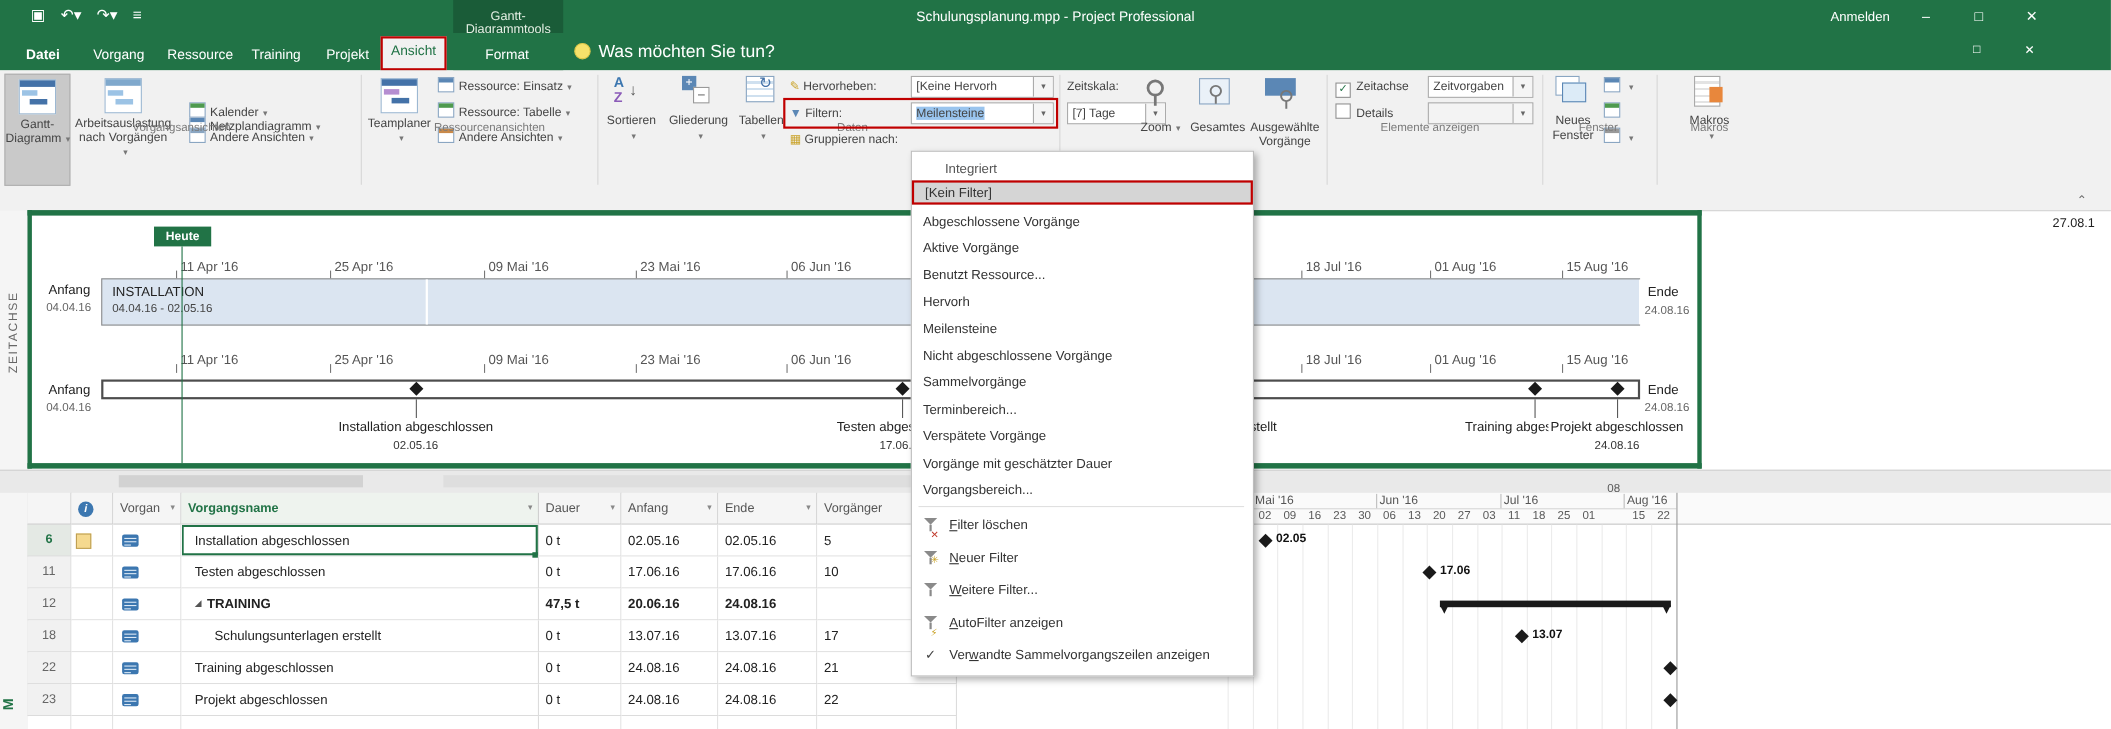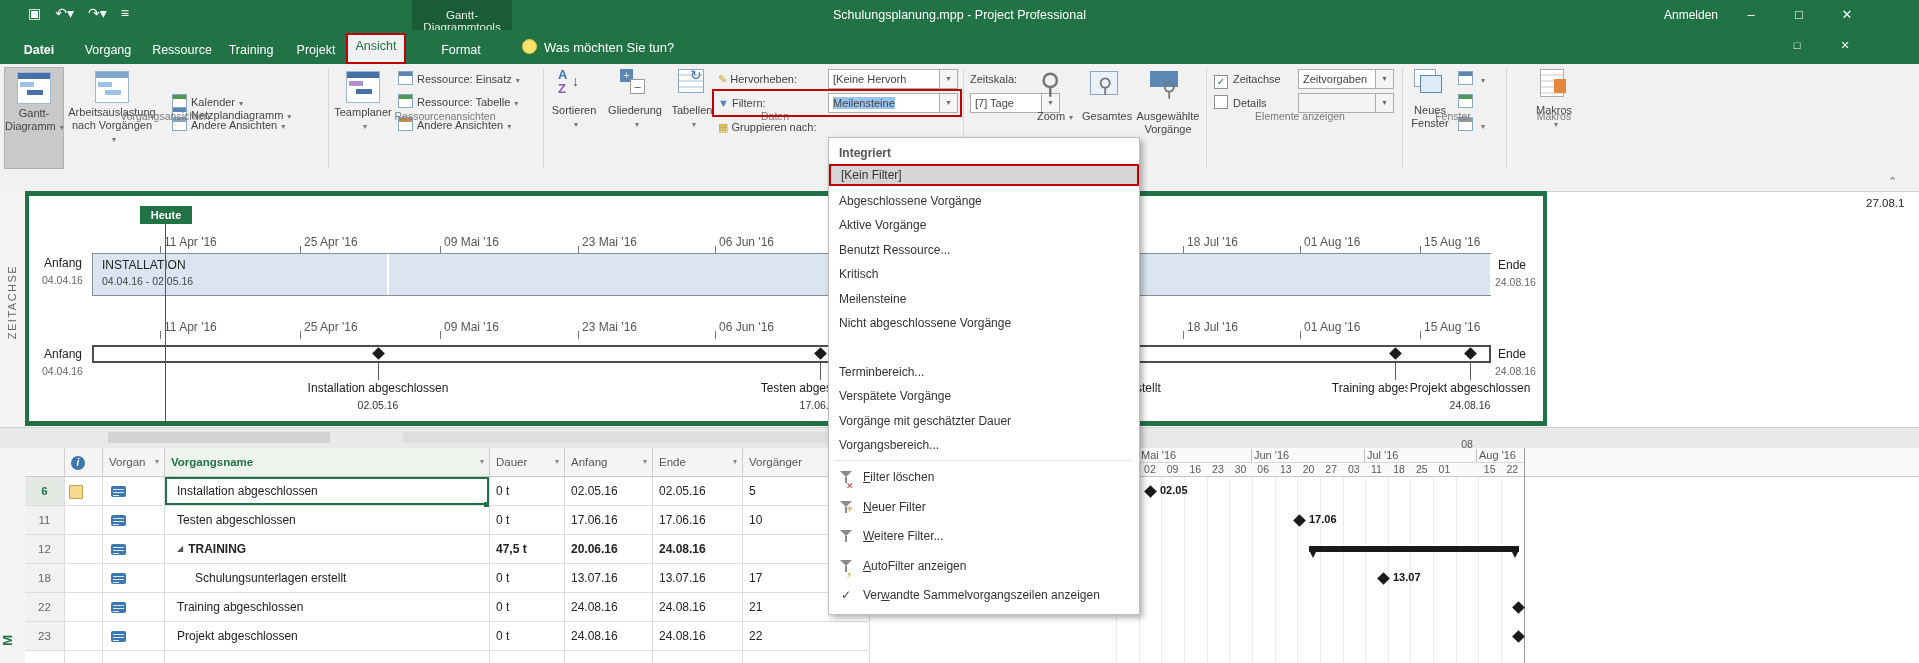--- a/index.html
+++ b/index.html
@@ -13,21 +13,21 @@
   .ctxblock{left:412px;top:0;width:100px;height:64px;background:#1a5c38;}
   .titletext{top:8px;width:100%;text-align:center;color:#fff;font-size:12.5px;}
   .ctxtext{left:412px;top:9px;width:100px;text-align:center;color:#e4f0e4;font-size:11.5px;}
   .qat{color:#fff;font-size:14px;top:5px;}
   .qat span{margin-right:14px;cursor:default;}
   .signin{color:#fff;font-size:12px;top:8px;}
   .winbtn{color:#fff;font-size:13px;top:7px;width:18px;text-align:center;}
   .tab{top:37px;height:27px;line-height:26px;color:#fff;font-size:12.5px;text-align:center;padding:0 6px;}
   .tab.active{background:#f1f1f1;color:#217346;border:2px solid #c00000;line-height:22px;top:33px;height:31px;box-sizing:border-box;}
   .bulb{width:13px;height:13px;border-radius:50%;background:#f7e26b;display:inline-block;vertical-align:-2px;margin-right:7px;border:1px solid #e0c94a;}
-  .searchtext{color:#fff;font-size:13px;top:39px;}
+  .searchtext{color:#fff;font-size:16px;top:39px;}
   
   .ribbon{left:0;top:64px;width:1919px;height:127px;background:#f1f1f1;border-bottom:1px solid #d4d4d4;}
   .gsep{top:68px;height:100px;width:1px;background:#d8d8d8;}
   .glabel{top:110px;font-size:10.5px;color:#7a7a7a;text-align:center;}
   .bigbtn{top:3px;text-align:center;font-size:11px;color:#444;}
   .bigbtn .lbl{margin-top:3px;line-height:13px;}
   .bigicon{width:32px;height:30px;margin:0 auto;border:1px solid #9db8d2;background:#fff;position:relative;}
   .bigicon .hdr{position:absolute;left:0;top:0;width:100%;height:6px;background:#4472a8;}
   .bigicon .bar1{position:absolute;left:2px;top:9px;width:14px;height:5px;background:#9cc3e5;}
   .bigicon .bar2{position:absolute;left:9px;top:17px;width:16px;height:5px;background:#4472a8;}
@@ -80,21 +80,21 @@
   .mlab{font-size:11px;color:#555;white-space:nowrap;}
   .wlab{font-size:10.5px;color:#595959;text-align:center;}
   .gline{width:1px;background:#ececec;}
   .glineM{width:1px;background:#d8d8d8;}
   .gsum{background:#1a1a1a;height:6px;}
   .gbrk{width:0;height:0;border-left:4px solid transparent;border-right:4px solid transparent;border-top:8px solid #1a1a1a;}
   .glab{font-size:11px;font-weight:bold;color:#111;white-space:nowrap;}
   
   .panel{left:828px;top:137px;width:310px;height:476px;background:#fff;border:1px solid #bdbdbd;box-shadow:3px 3px 6px rgba(0,0,0,.3);z-index:50;}
   .pi{position:absolute;left:0;width:100%;height:22px;font-size:12px;color:#333;line-height:22px;padding-left:10px;box-sizing:border-box;cursor:default;white-space:nowrap;}
-  .pi.hdr{font-weight:bold;color:#555;}
+  .pi.hdr{font-weight:normal;color:#555;margin-left:20px;}
   .pi.selitem{background:#d5d5d5;border:2px solid #c00000;line-height:18px;}
   .pact{position:absolute;left:0;width:100%;height:24px;font-size:12px;color:#333;line-height:24px;padding-left:34px;box-sizing:border-box;white-space:nowrap;}
   .psep{position:absolute;left:6px;width:296px;height:1px;background:#e0e0e0;}
   .funnel{position:absolute;left:10px;top:5px;width:14px;height:14px;}
   .funnel .tri{position:absolute;left:1px;top:1px;width:0;height:0;border-left:6px solid transparent;border-right:6px solid transparent;border-top:6px solid #8a8a8a;}
   .funnel .stem{position:absolute;left:6px;top:7px;width:2px;height:6px;background:#8a8a8a;}
   .funnel .badge{position:absolute;left:7px;top:4px;font-size:9px;font-weight:bold;}
   .ck{position:absolute;left:12px;top:0;font-size:12px;color:#444;}
   u{text-decoration:underline;}
 </style>
@@ -465,23 +465,24 @@
     <div class="abs gbrk" style="left: 1309px; top: 550px;"></div>
     <div class="abs gbrk" style="left: 1511px; top: 550px;"></div>
   </div>
 
 <div class="abs panel" id="panel-host">
   <div class="pi hdr" style="top:4px;">Integriert</div>
   <div class="pi selitem" style="top:26px;">[Kein Filter]</div>
 <div class="pi" style="top: 52px;">Abgeschlossene Vorgänge</div>
     <div class="pi" style="top: 76.4px;">Aktive Vorgänge</div>
     <div class="pi" style="top: 100.8px;">Benutzt Ressource...</div>
-    <div class="pi" style="top: 125.2px;">Kritisch</div>
+    <div class="pi" style="top: 125.2px;">Hervorh</div>
     <div class="pi" style="top: 149.6px;">Meilensteine</div>
     <div class="pi" style="top: 174px;">Nicht abgeschlossene Vorgänge</div>
+    <div class="pi" style="top: 198.4px;">Sammelvorgänge</div>
     <div class="pi" style="top: 222.8px;">Terminbereich...</div>
     <div class="pi" style="top: 271.6px;">Vorgänge mit geschätzter Dauer</div>
     <div class="pi" style="top: 247.2px;">Verspätete Vorgänge</div>
     <div class="pi" style="top: 296px;">Vorgangsbereich...</div>
     <div class="psep" style="top: 322px;"></div>
     <div class="pact" style="top: 327px;"><span><u>F</u>ilter löschen</span><span class="funnel">
         <span class="tri"></span>
         <span class="stem"></span>
         <span class="badge" style="color: rgb(192, 57, 43);">✕</span>
       </span></div>

